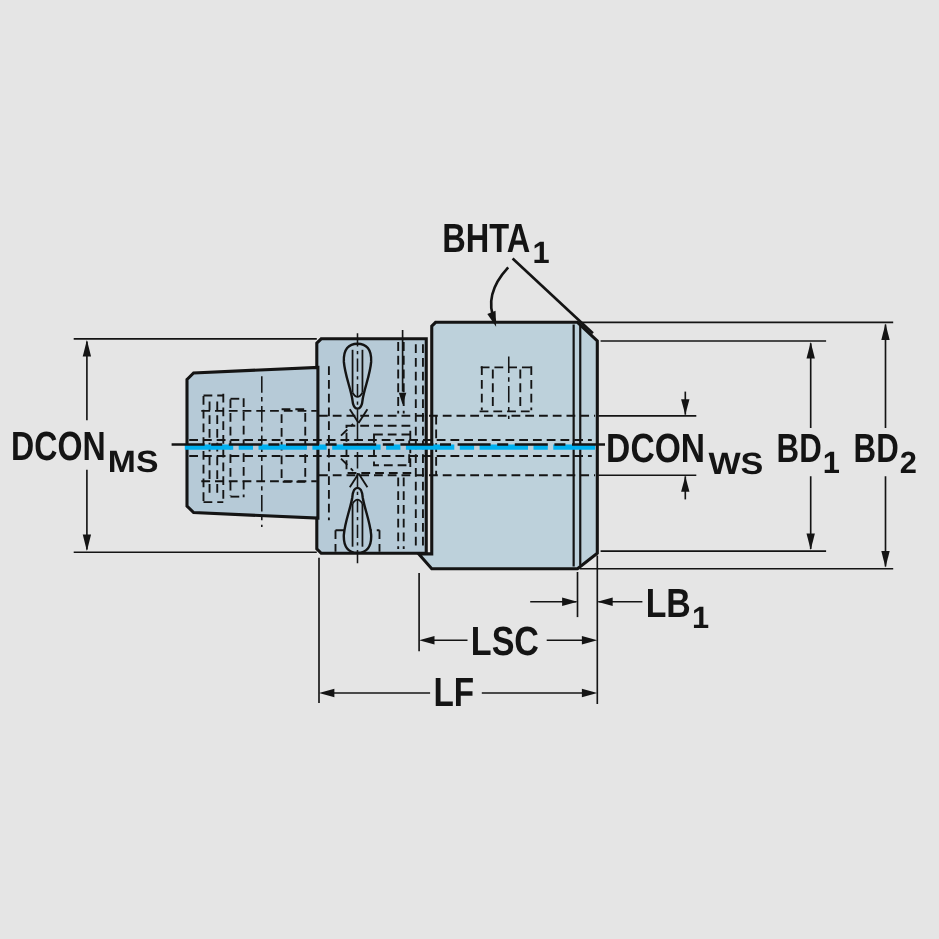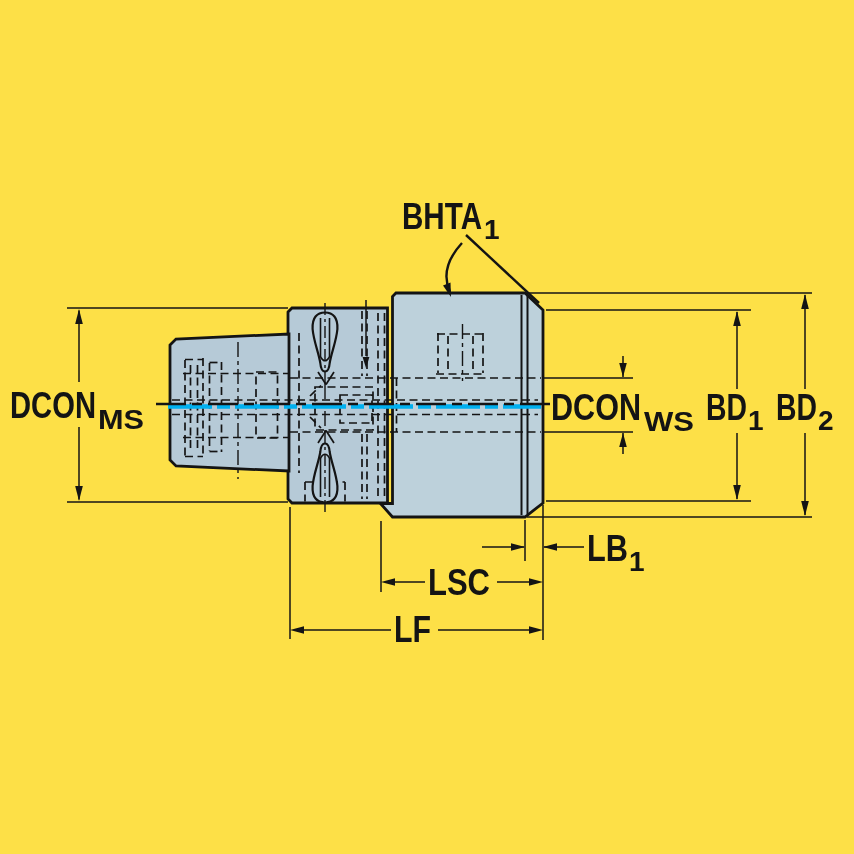--- a/index.html
+++ b/index.html
@@ -1,16 +1,16 @@
 <!DOCTYPE html>
 <html><head>
 <meta charset="utf-8">
 <style>
   html,body{margin:0;padding:0;background:#ffffff;}
-  #stage{position:relative;width:854px;height:854px;background:#fde047;overflow:hidden;}
+  #stage{position:relative;width:854px;height:854px;background:#e5e5e5;overflow:hidden;}
   svg{display:block;}
   text{font-family:"Liberation Sans", sans-serif;font-weight:bold;fill:#141414;}
 </style>
 </head>
 <body>
 
 <div id="stage">
 <svg width="854" height="854" viewBox="0 0 854 854" xmlns="http://www.w3.org/2000/svg" xmlns:xlink="http://www.w3.org/1999/xlink">
 
   <g stroke="#141414" stroke-linejoin="miter">

